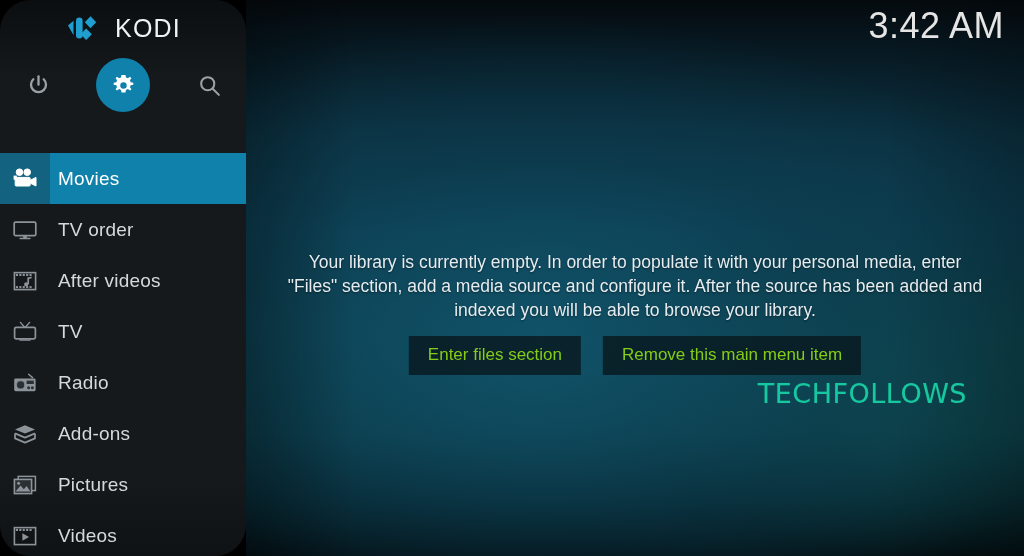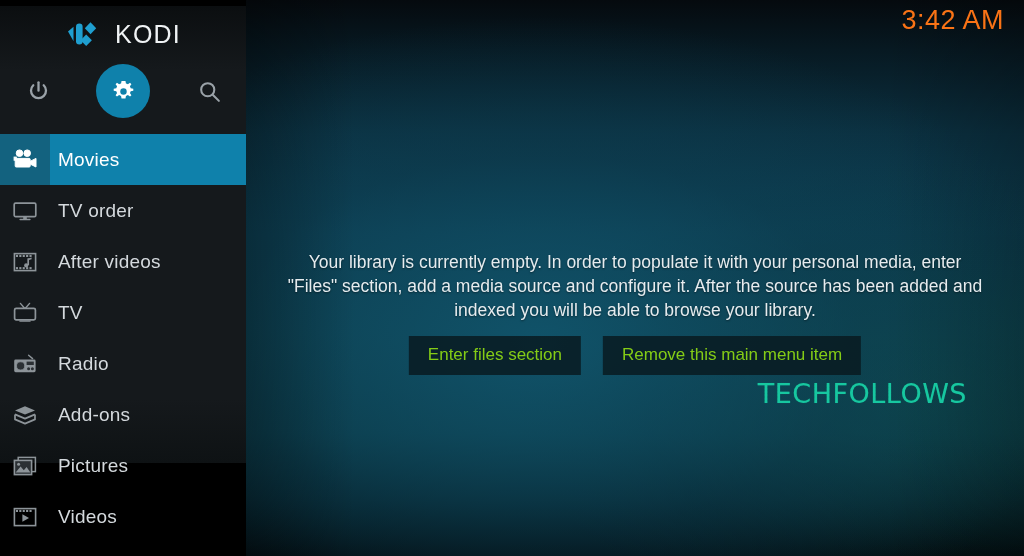--- a/index.html
+++ b/index.html
@@ -36,24 +36,25 @@
   .main-bg::after {
     content:"";
     position:absolute; inset:0;
     background:linear-gradient(to right, rgba(0,0,0,0.30) 0%, rgba(0,0,0,0) 14%, rgba(0,0,0,0) 82%, rgba(0,0,0,0.22) 100%);
     pointer-events:none;
   }
 
   
   .sidebar {
     position:absolute;
-    left:0; top:6px;
-    width:246px; height:457px;
+    left:0; top:0;
+    width:246px; height:556px;
     background:linear-gradient(to bottom, #0b0e10 0%, #15191c 14%, #15191c 86%, #0e1214 100%);
     z-index:3;
+    border-radius:31px;
   }
 
   
   .logo-row {
     position:absolute;
     left:0; top:0;
     width:246px; height:56px;
     display:flex;
     align-items:center;
     justify-content:center;
@@ -107,31 +108,31 @@
   }
   .menu-item .ico svg { display:block; }
   .menu-item .lbl {
     color:#d4d9dd;
     font-size:19px;
     padding-left:8px;
     font-weight:400;
     letter-spacing:0.2px;
     white-space:nowrap;
   }
-  .menu-item.selected { background:#0f81ab; }
+  .menu-item.selected { background:#0f81ab;margin-top:25px; }
   .menu-item.selected .ico { background:#13627f; }
   .menu-item.selected .lbl { color:#ffffff; }
   .menu-item.selected .ico svg { fill:#ffffff; stroke:#ffffff; }
 
   
   .clock {
     position:absolute;
     right:20px; top:5px;
-    color:#f97316;
-    font-size:27px;
+    color:#e5e5e5;
+    font-size:36px;
     font-weight:300;
     letter-spacing:0.5px;
     z-index:4;
   }
 
   
   .content {
     position:absolute;
     left:246px; top:0;
     width:778px; height:556px;

